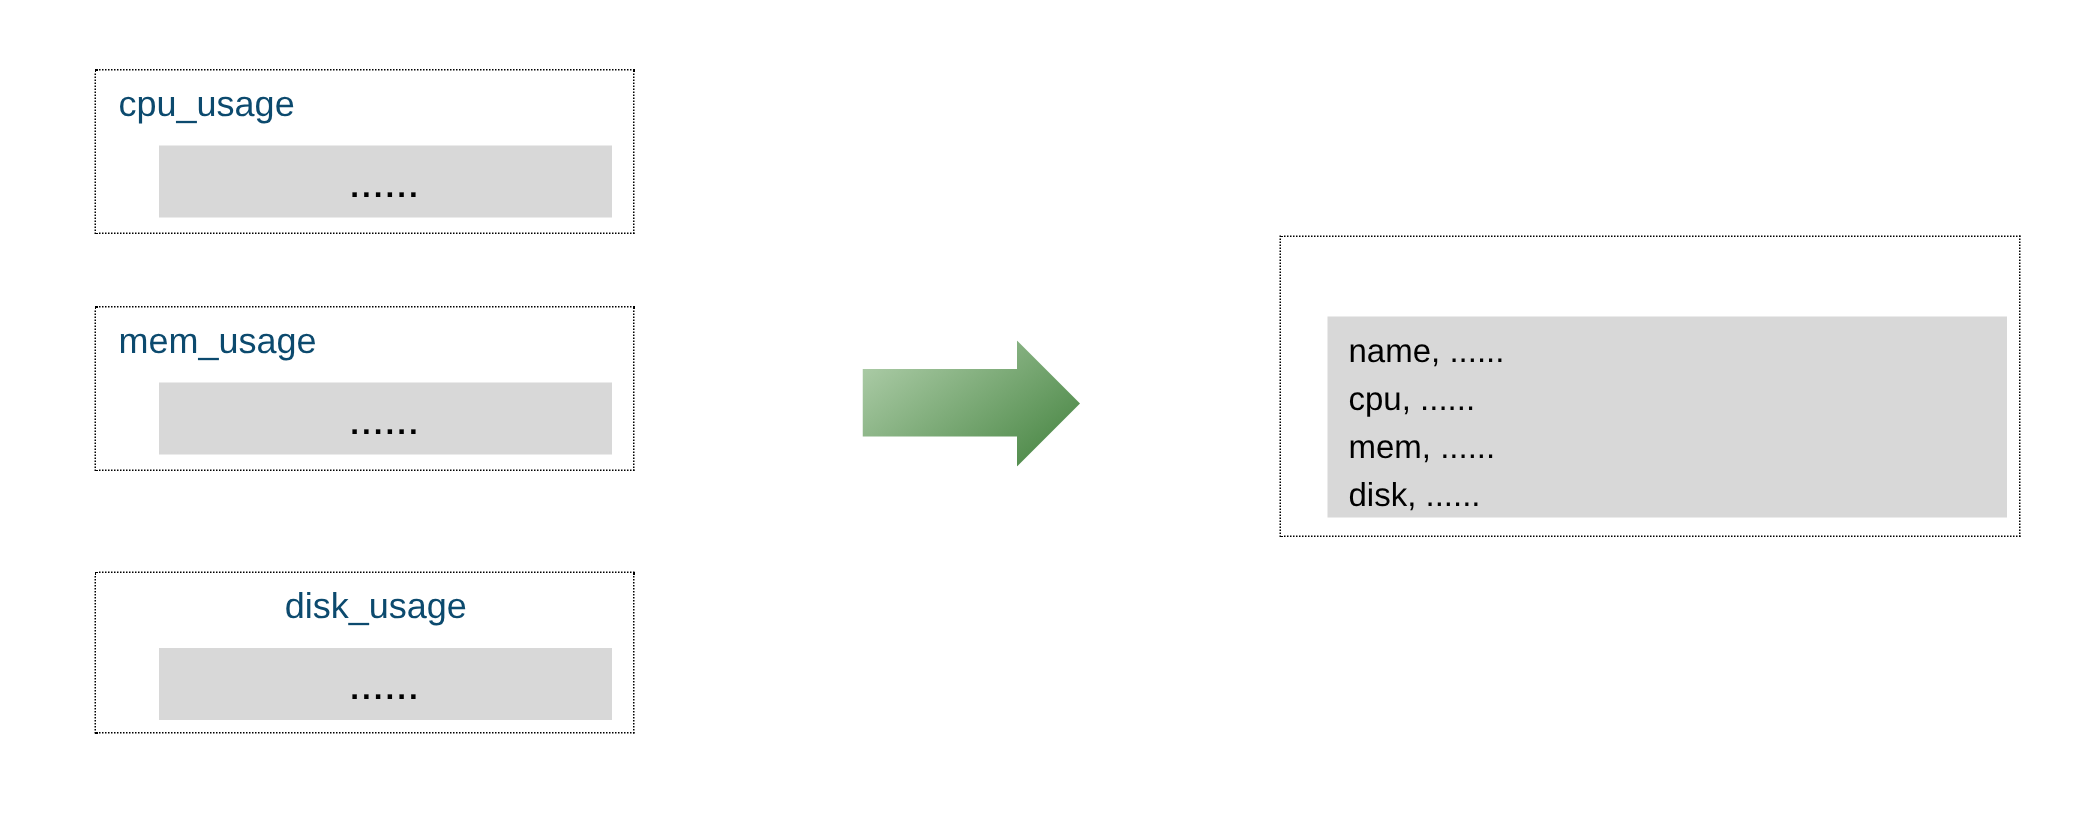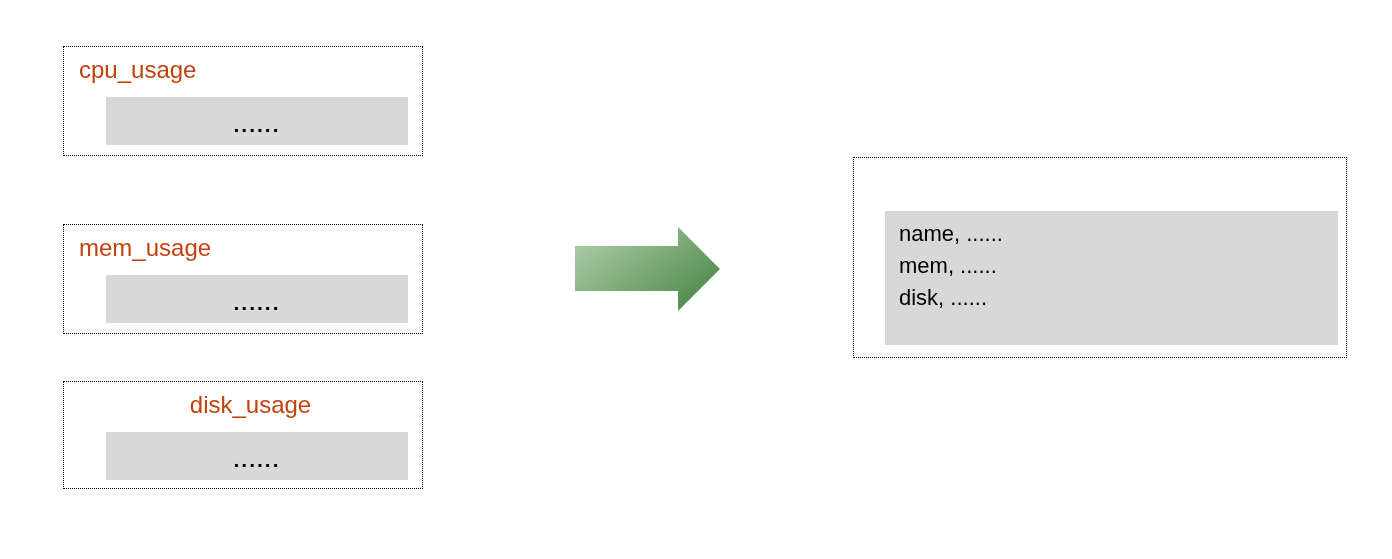--- a/index.html
+++ b/index.html
@@ -17,21 +17,21 @@
   .dotted-box {
     position: absolute;
     border: 1px dotted var(--border, #000000);
     background: transparent;
   }
 
   .box-title {
     font-size: 24px;
     line-height: 30px;
     padding: 8px 0 0 15px;
-    color: #c2410c;
+    color: #0c4a6e;
     white-space: nowrap;
   }
 
   .panel {
     position: absolute;
     background: var(--panel-fill, #d8d8d8);
   }
 
   .dots-panel {
     display: flex;
@@ -51,21 +51,21 @@
   }
 
   .table-row {
     font-size: 22px;
     line-height: 32px;
     white-space: nowrap;
   }
 
   
   .box-cpu  { left: 63px;  top: 46px;  width: 360px; height: 110px; }
-  .box-mem  { left: 63px;  top: 224px; width: 360px; height: 110px; }
+  .box-mem  { left: 63px;  top: 204px; width: 360px; height: 110px; }
   .box-disk { left: 63px;  top: 381px; width: 360px; height: 108px; text-align: center; }
 
   .box-cpu .panel, .box-mem .panel, .box-disk .panel {
     left: 42px; top: 50px; width: 302px; height: 48px;
   }
 
   .box-result { left: 853px; top: 157px; width: 494px; height: 201px; }
   .box-result .panel { left: 31px; top: 53px; width: 453px; height: 134px; }
 
   .arrow-wrap {
@@ -108,18 +108,19 @@
           <stop offset="100%" style="stop-color: var(--arrow-dark, #4e8a49);"></stop>
         </linearGradient>
       </defs>
       <polygon points="0,19 103,19 103,0 145,42 103,84 103,64 0,64" fill="url(#arrowGrad)"></polygon>
     </svg>
   </div>
 
   <div class="dotted-box box-result">
     <div class="panel rows-panel">
       <div class="table-row">name, ......</div>
+      <div class="table-row">cpu, ......</div>
       <div class="table-row">mem, ......</div>
       <div class="table-row">disk, ......</div>
     </div>
   </div>
 
 </div>
 
 </body></html>

